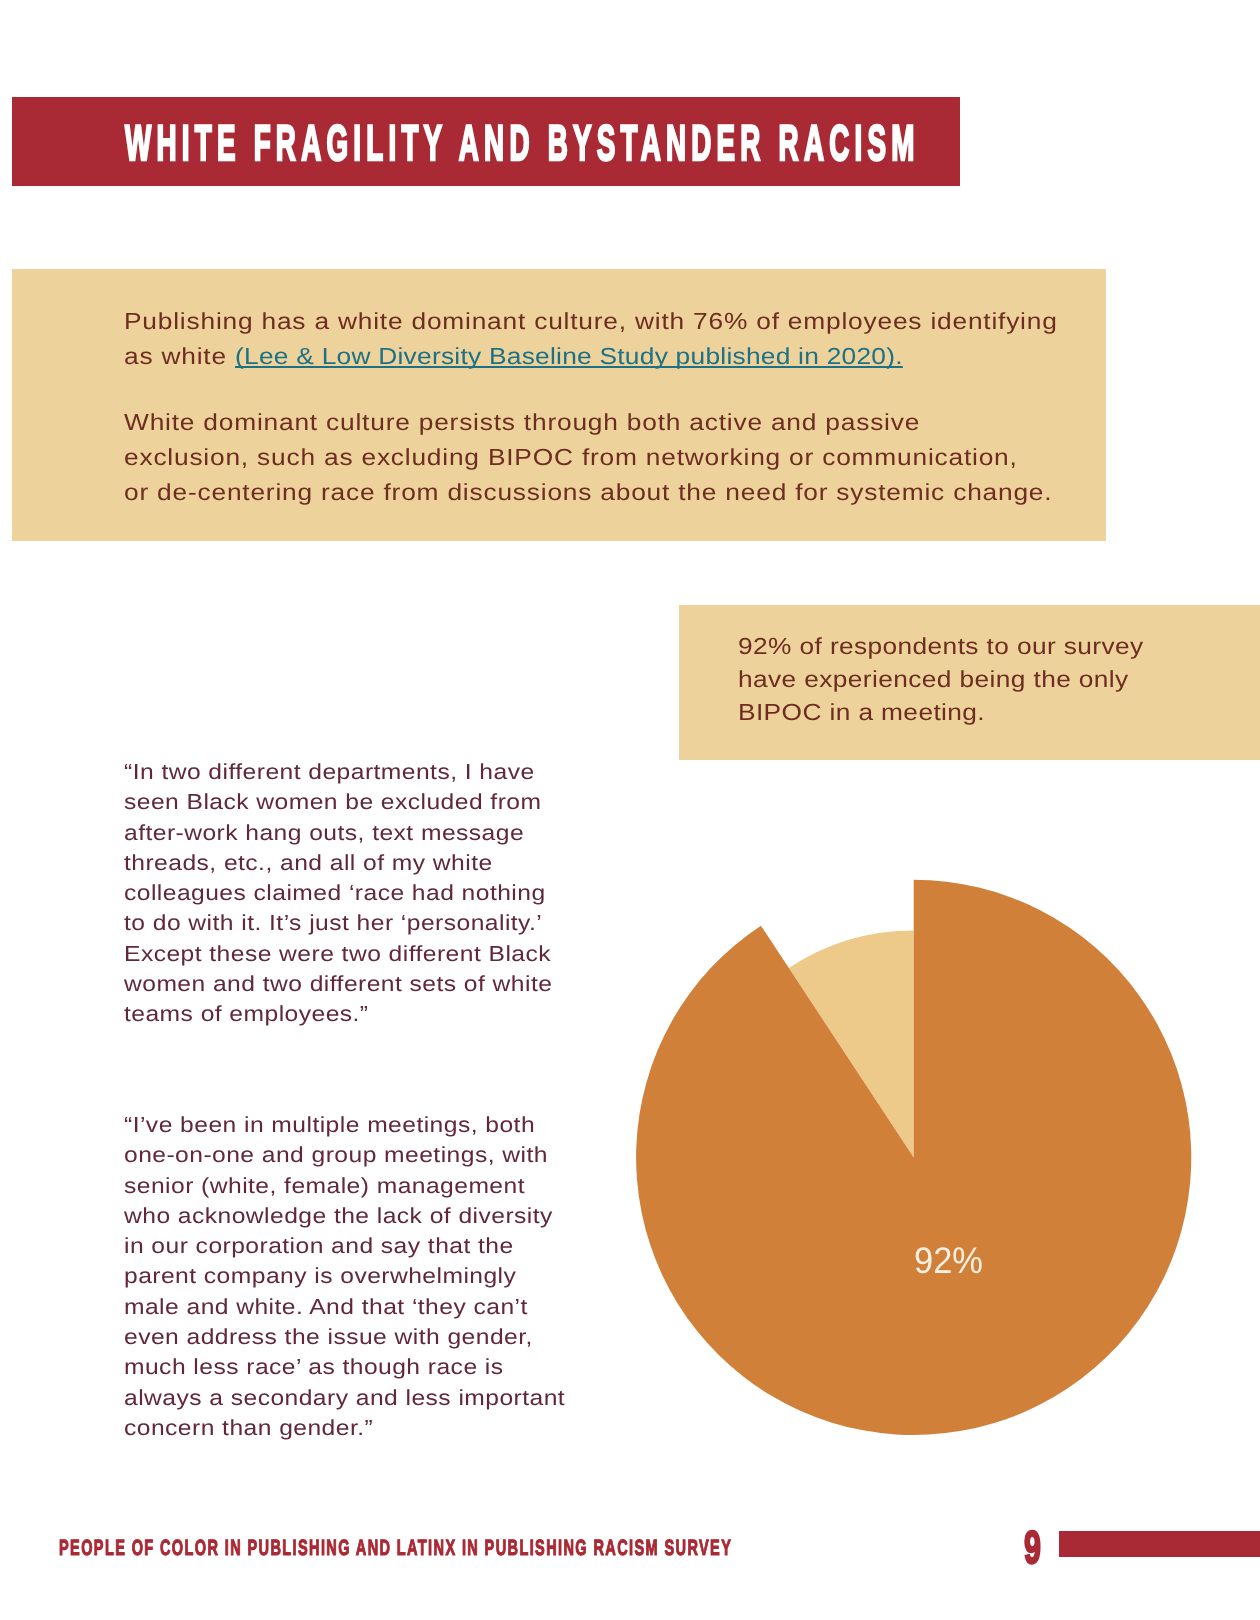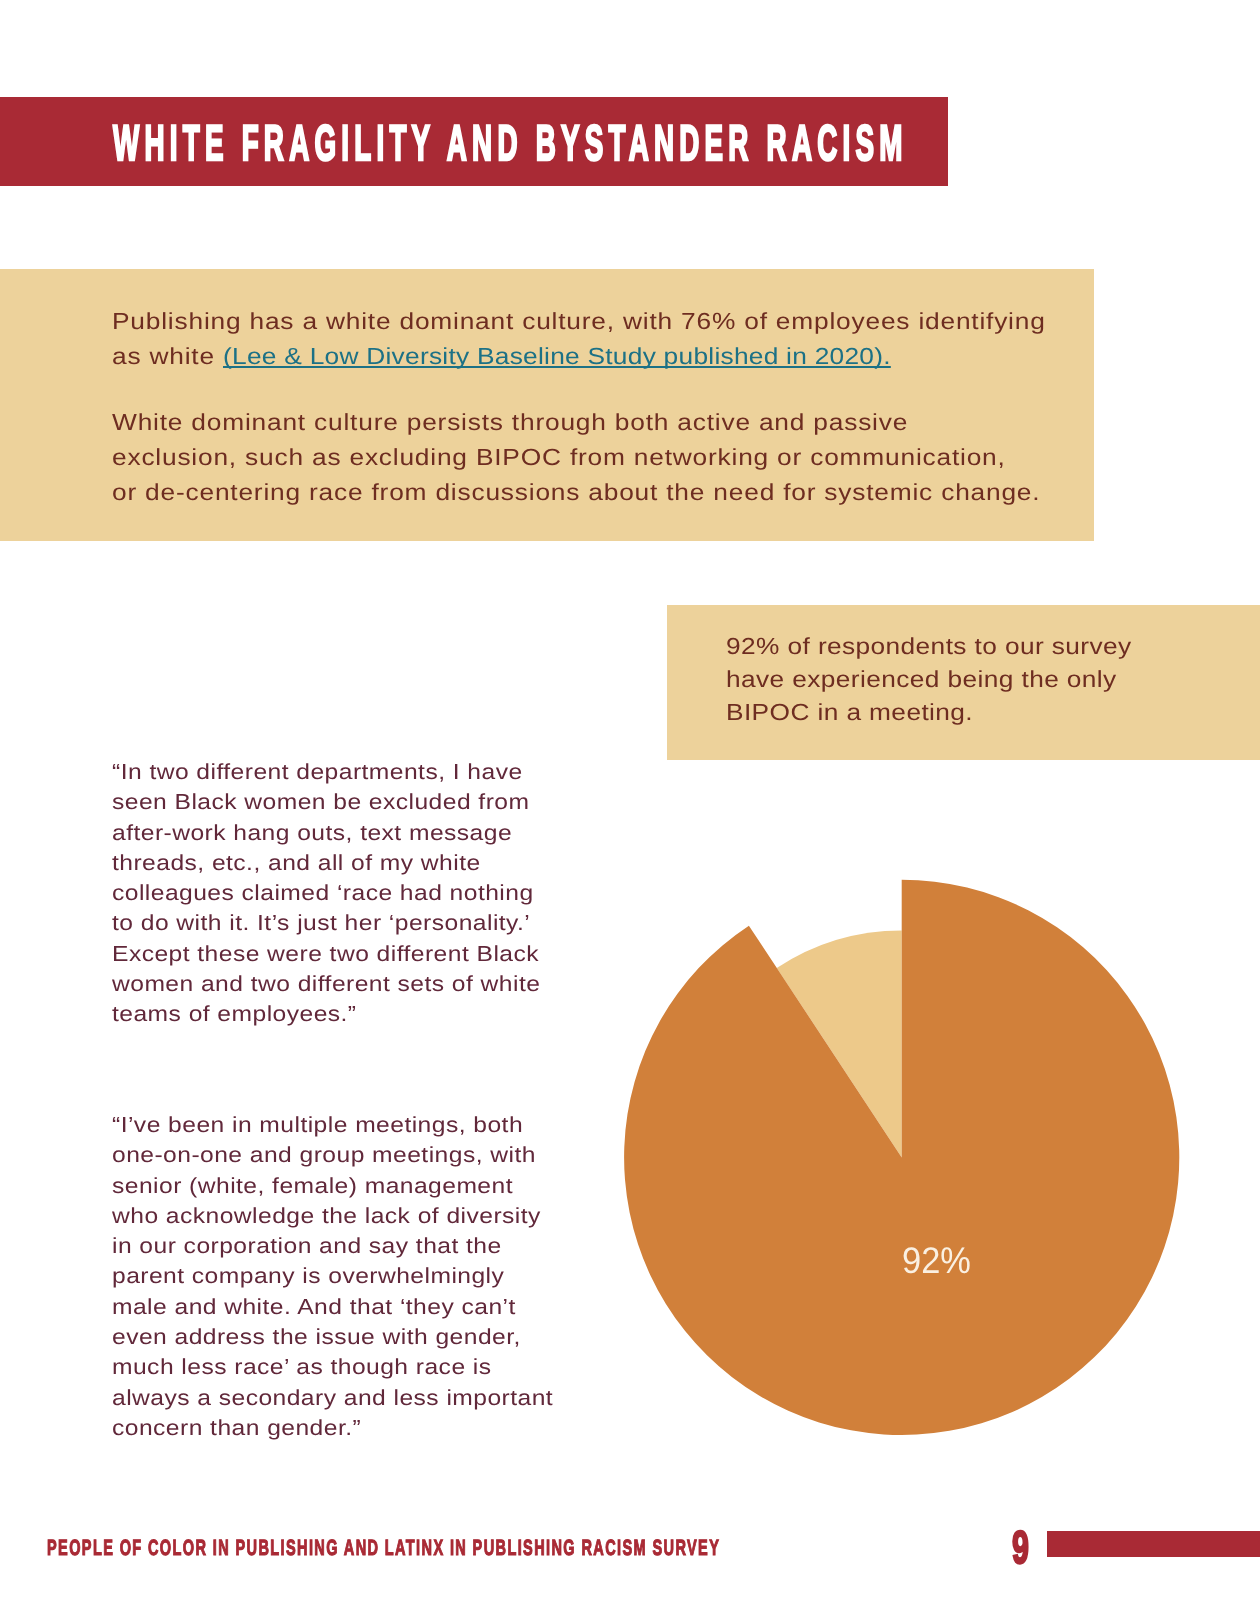--- a/index.html
+++ b/index.html
@@ -3,21 +3,21 @@
 <meta charset="utf-8">
 <style>
   html, body { margin:0; padding:0; }
   body {
     width:1260px; height:1620px; position:relative; overflow:hidden;
     background:#ffffff;
     font-family:"Liberation Sans", sans-serif;
     -webkit-font-smoothing:antialiased;
     text-rendering:geometricPrecision;
   }
-  .page { position:absolute; left:0; top:0; width:1152px; height:1620px; }
+  .page { position:absolute; left:12px; top:0; width:1152px; height:1620px; }
   
   #header-title, #intro-text, #stat-text, .quote, #pie-label,
   #footer-title, #footer-page { backface-visibility:hidden; }
 
   
   #header-bar {
     position:absolute; left:0; top:97px; width:948px; height:89px;
     background:#A92A35;
   }
   #header-title {

